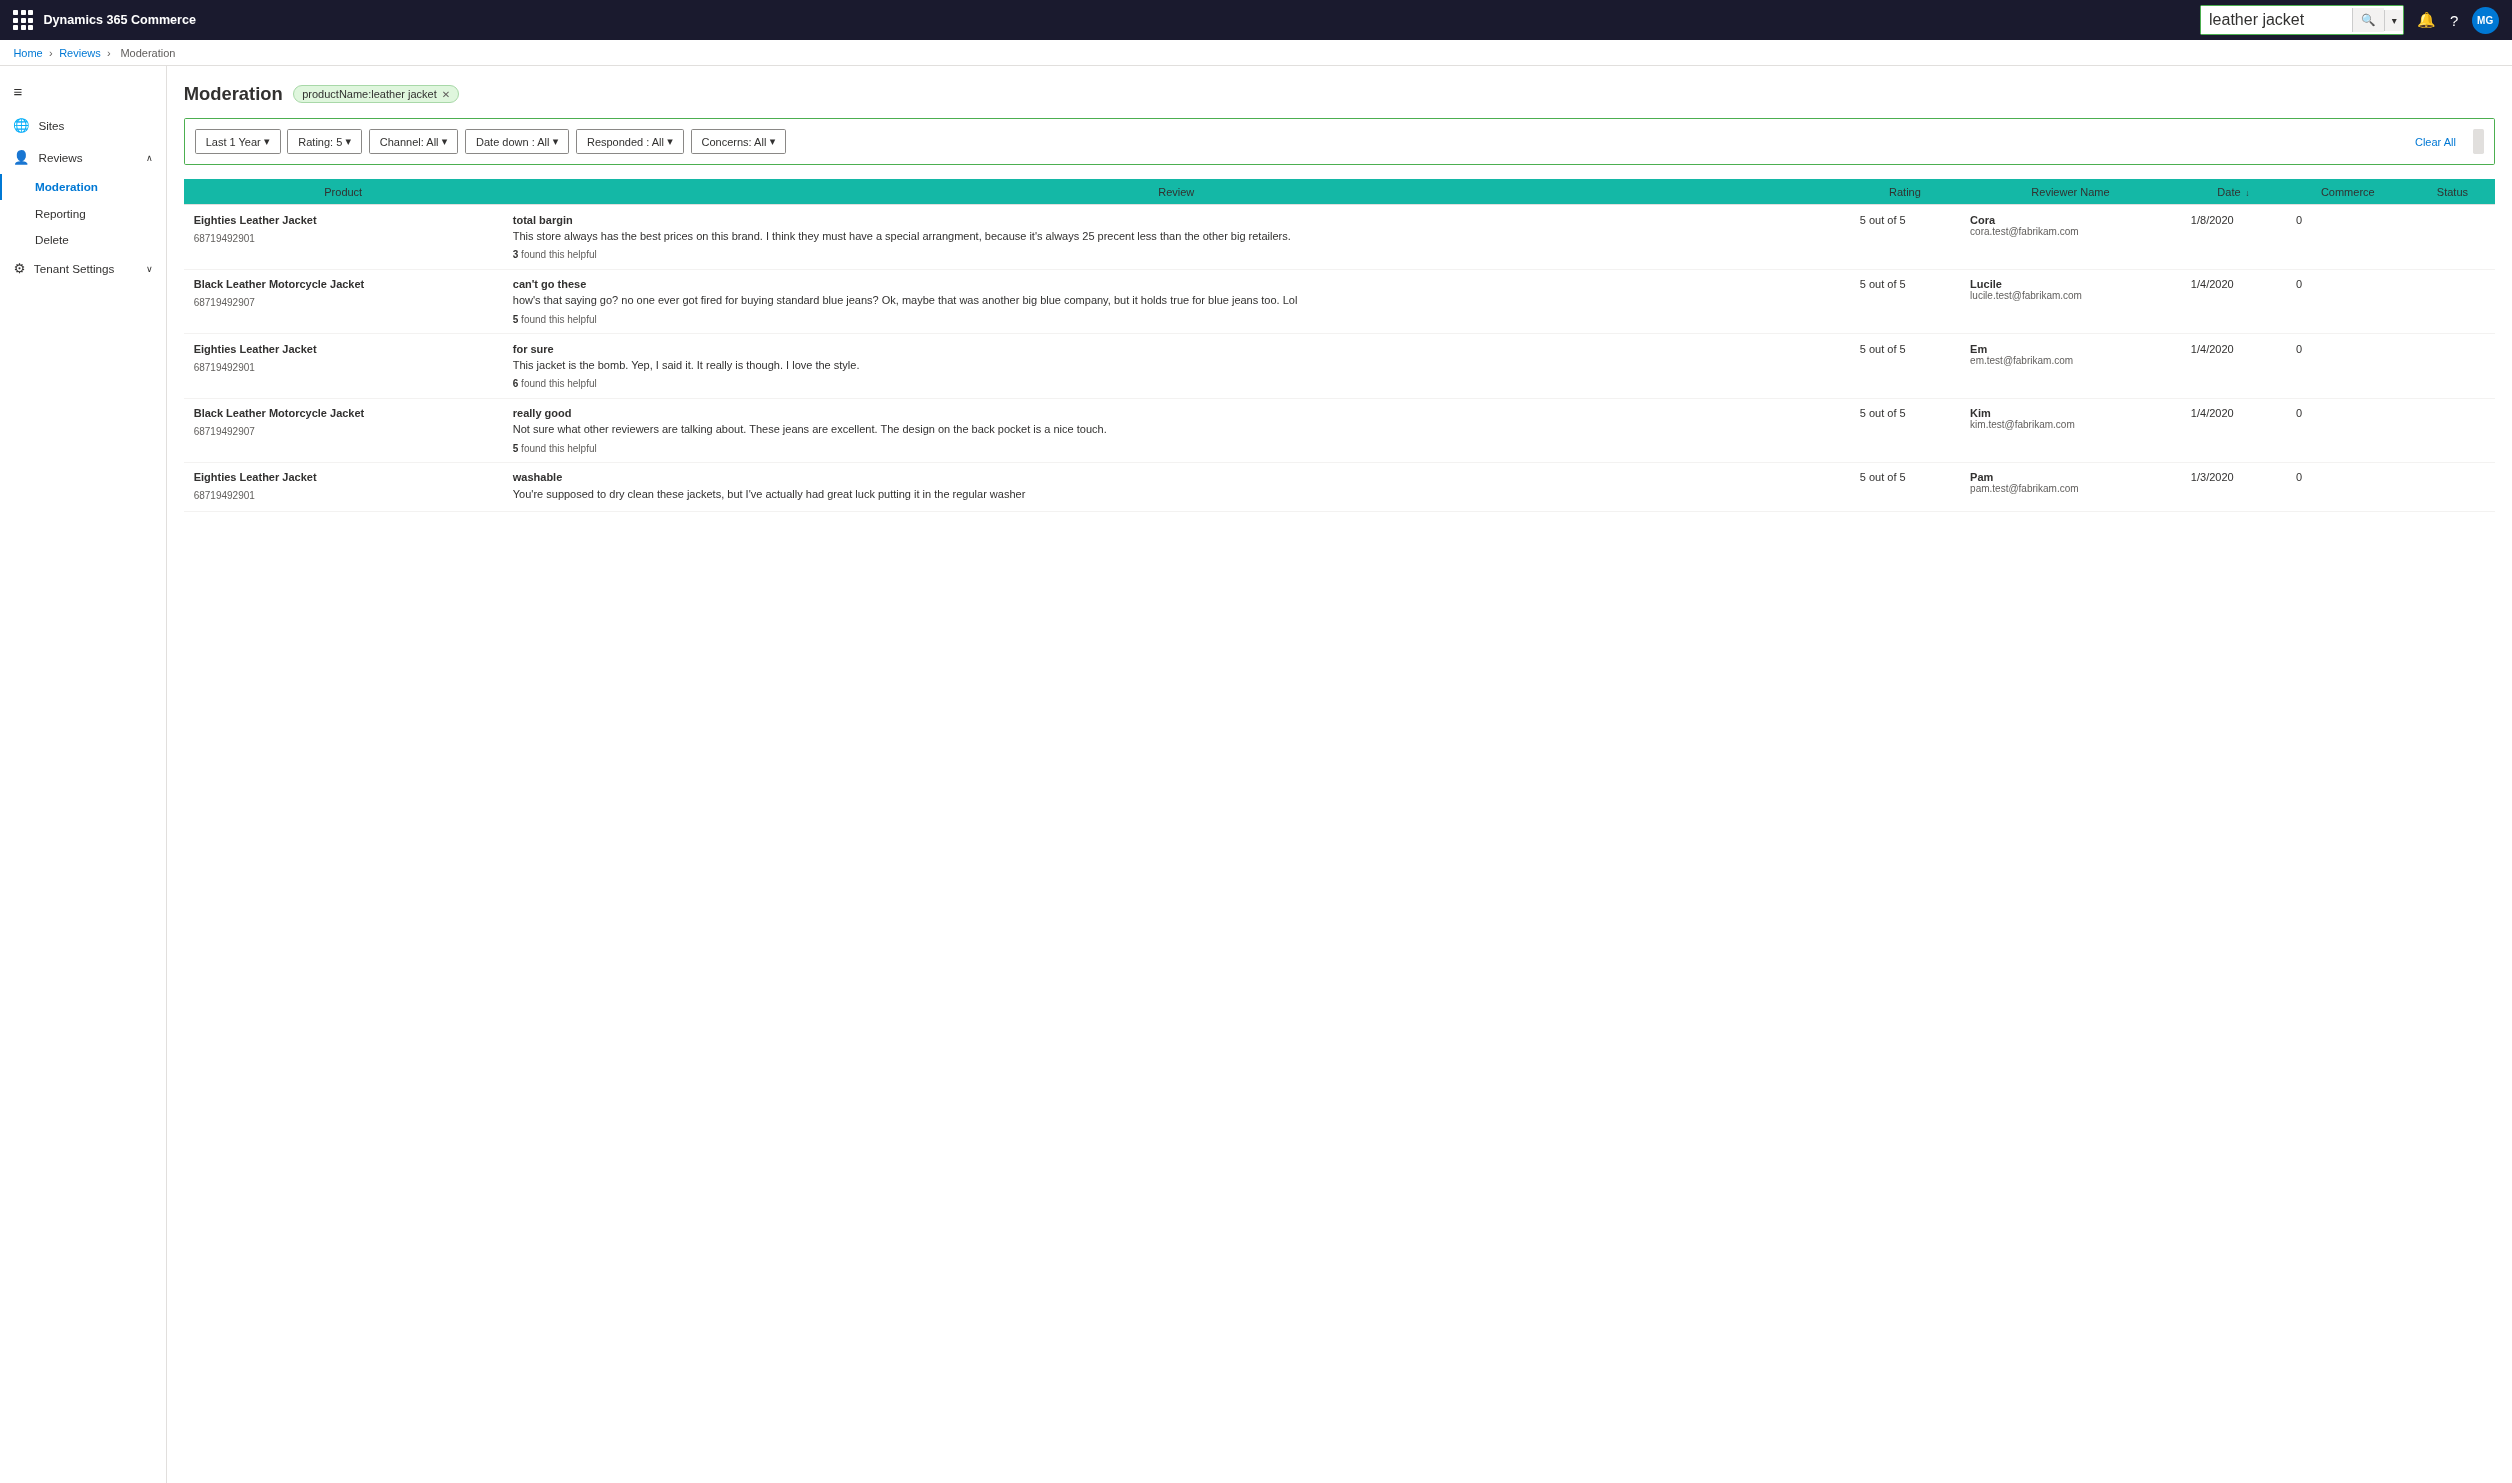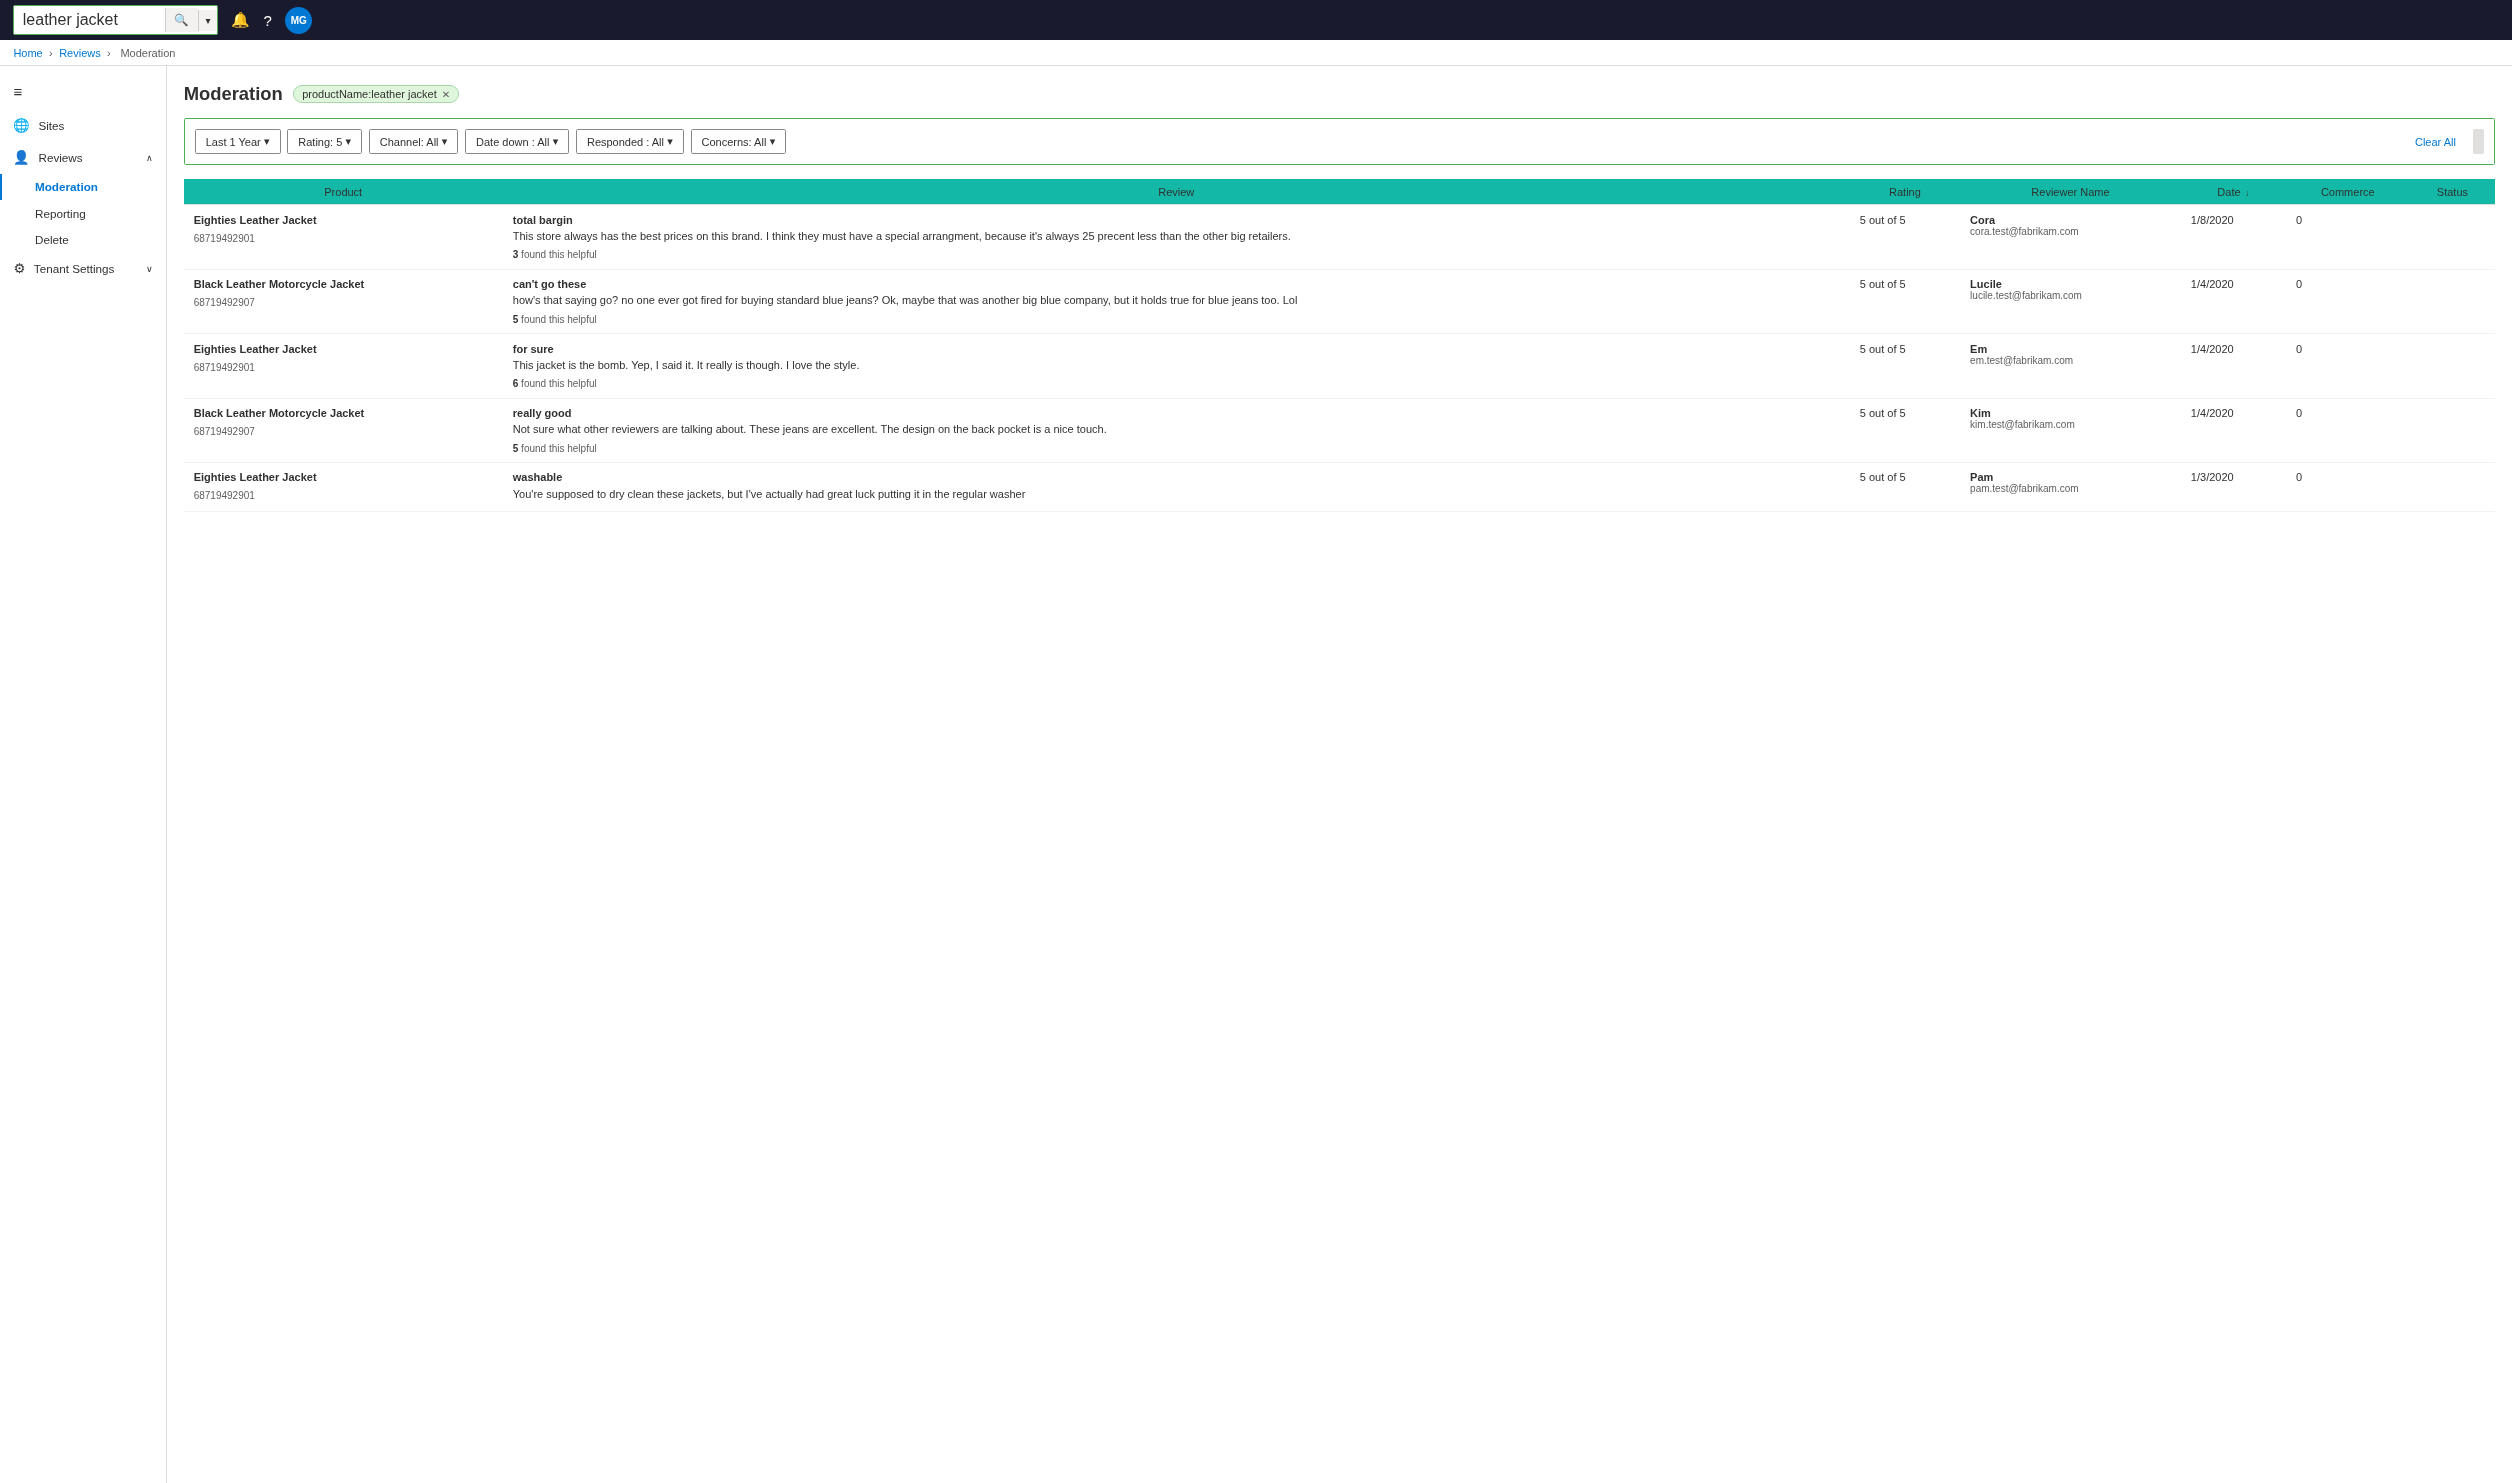--- a/index.html
+++ b/index.html
@@ -230,20 +230,34 @@
 
     
     ::-webkit-scrollbar { width: 6.7px; height: 6.7px; }
     ::-webkit-scrollbar-track { background: #f3f2f1; }
     ::-webkit-scrollbar-thumb { background: #c8c6c4; border-radius: 3.3px; }
   </style>
 </head>
 <body>
 
 <div class="top-nav">
+  <div class="top-nav-left">
+    <div class="waffle-icon">
+      <div class="waffle-dot"></div>
+        <div class="waffle-dot"></div>
+        <div class="waffle-dot"></div>
+      <div class="waffle-dot"></div>
+        <div class="waffle-dot"></div>
+        <div class="waffle-dot"></div>
+      <div class="waffle-dot"></div>
+        <div class="waffle-dot"></div>
+        <div class="waffle-dot"></div>
+    </div>
+    <span class="app-title">Dynamics 365 Commerce</span>
+  </div>
   <div class="top-nav-right">
     <div class="search-box-container">
       <input class="search-input" type="text" value="leather jacket" style="">
       <button class="search-btn">🔍</button>
       <button class="dropdown-btn">▾</button>
     </div>
     <span class="nav-icon">🔔</span>
     <span class="nav-icon">?</span>
     <div class="avatar">MG</div>
   </div>

